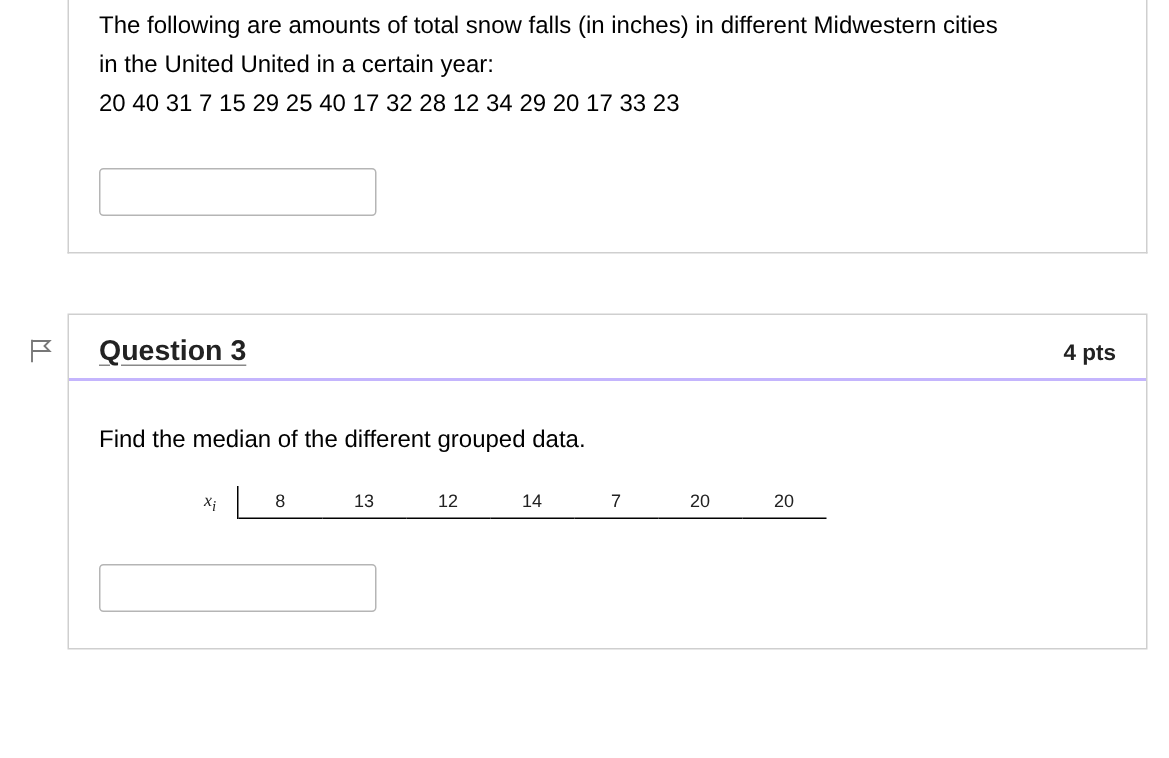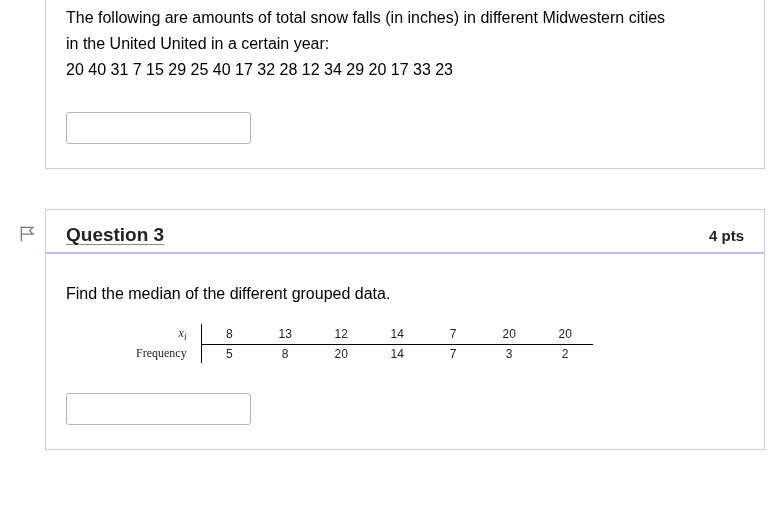--- a/index.html
+++ b/index.html
@@ -122,27 +122,17 @@
           <tr>
         <td class="lbl"><span class="xi"><span>x</span><sub>i</sub></span></td>
         <td class="num">8</td>
         <td class="num">13</td>
         <td class="num">12</td>
         <td class="num">14</td>
         <td class="num">7</td>
         <td class="num">20</td>
         <td class="num">20</td>
       </tr>
-      <tr>
-        <td class="lbl">Frequency</td>
-        <td class="num">5</td>
-        <td class="num">8</td>
-        <td class="num">20</td>
-        <td class="num">14</td>
-        <td class="num">7</td>
-        <td class="num">3</td>
-        <td class="num">2</td>
-      </tr>
     </tbody>
       </table>
     <input class="answer-input" type="text" style="">
   </div>
 </div>
 
 </body></html>

